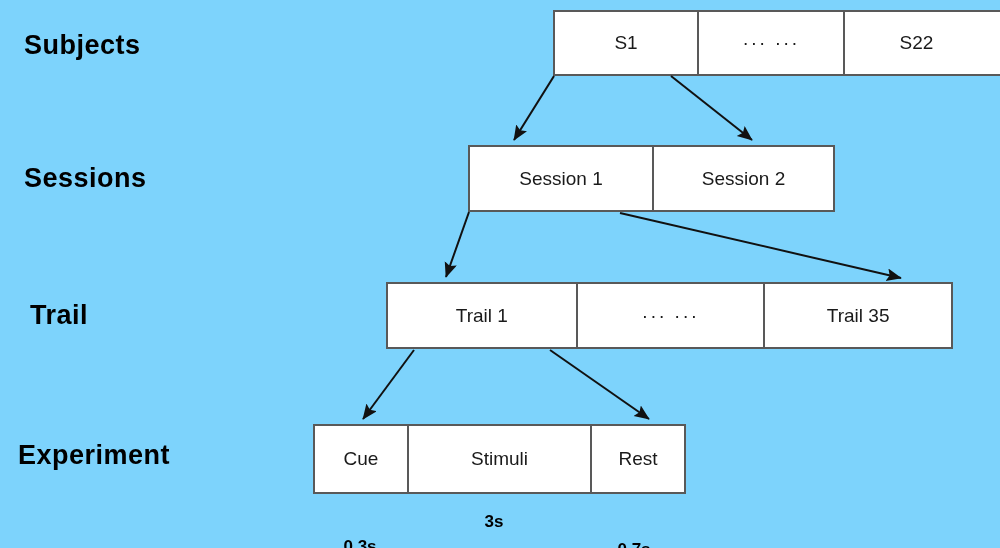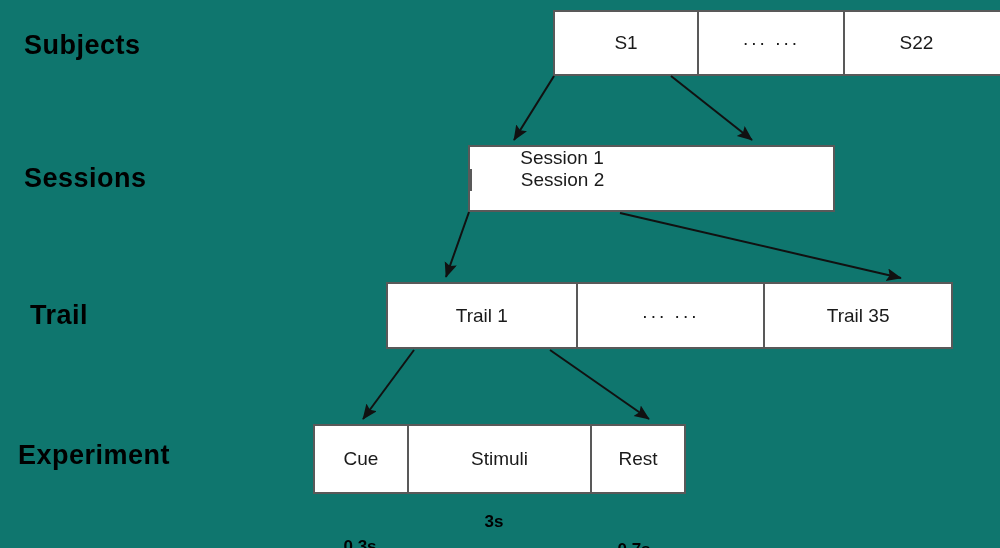--- a/index.html
+++ b/index.html
@@ -4,21 +4,21 @@
 <style>
   html, body {
     margin: 0;
     padding: 0;
     background: #ffffff;
   }
   #canvas {
     position: relative;
     width: 1000px;
     height: 548px;
-    background: #0f766e;
+    background: #7dd3fc;
     font-family: "Liberation Sans", sans-serif;
     overflow: hidden;
   }
   .row-label {
     position: absolute;
     font-weight: bold;
     font-size: 27px;
     color: #000000;
     letter-spacing: 0.5px;
     white-space: nowrap;
@@ -73,21 +73,21 @@
   <div class="row-label" style="left:24px; top:163px;">Sessions</div>
   <div class="row-label" style="left:30px; top:300px;">Trail</div>
   <div class="row-label" style="left:18px; top:440px;">Experiment</div>
 
   <div class="chain" style="left:553px; top:10px; width:473px; height:66px;">
     <div class="cell" style="width:142px;">S1</div>
     <div class="cell dots" style="width:146px;">··· ···</div>
     <div class="cell" style="width:145px;">S22</div>
   </div>
 
-  <div class="chain" style="left:468px; top:145px; width:367px; height:67px;flex-direction:column;">
+  <div class="chain" style="left:468px; top:145px; width:367px; height:67px;">
     <div class="cell" style="width:184px;">Session  1</div>
     <div class="cell" style="width:183px;">Session  2</div>
   </div>
 
   <div class="chain" style="left:386px; top:282px; width:567px; height:67px;">
     <div class="cell" style="width:189px;">Trail 1</div>
     <div class="cell dots" style="width:189px;">··· ···</div>
     <div class="cell" style="width:189px;">Trail 35</div>
   </div>
 

